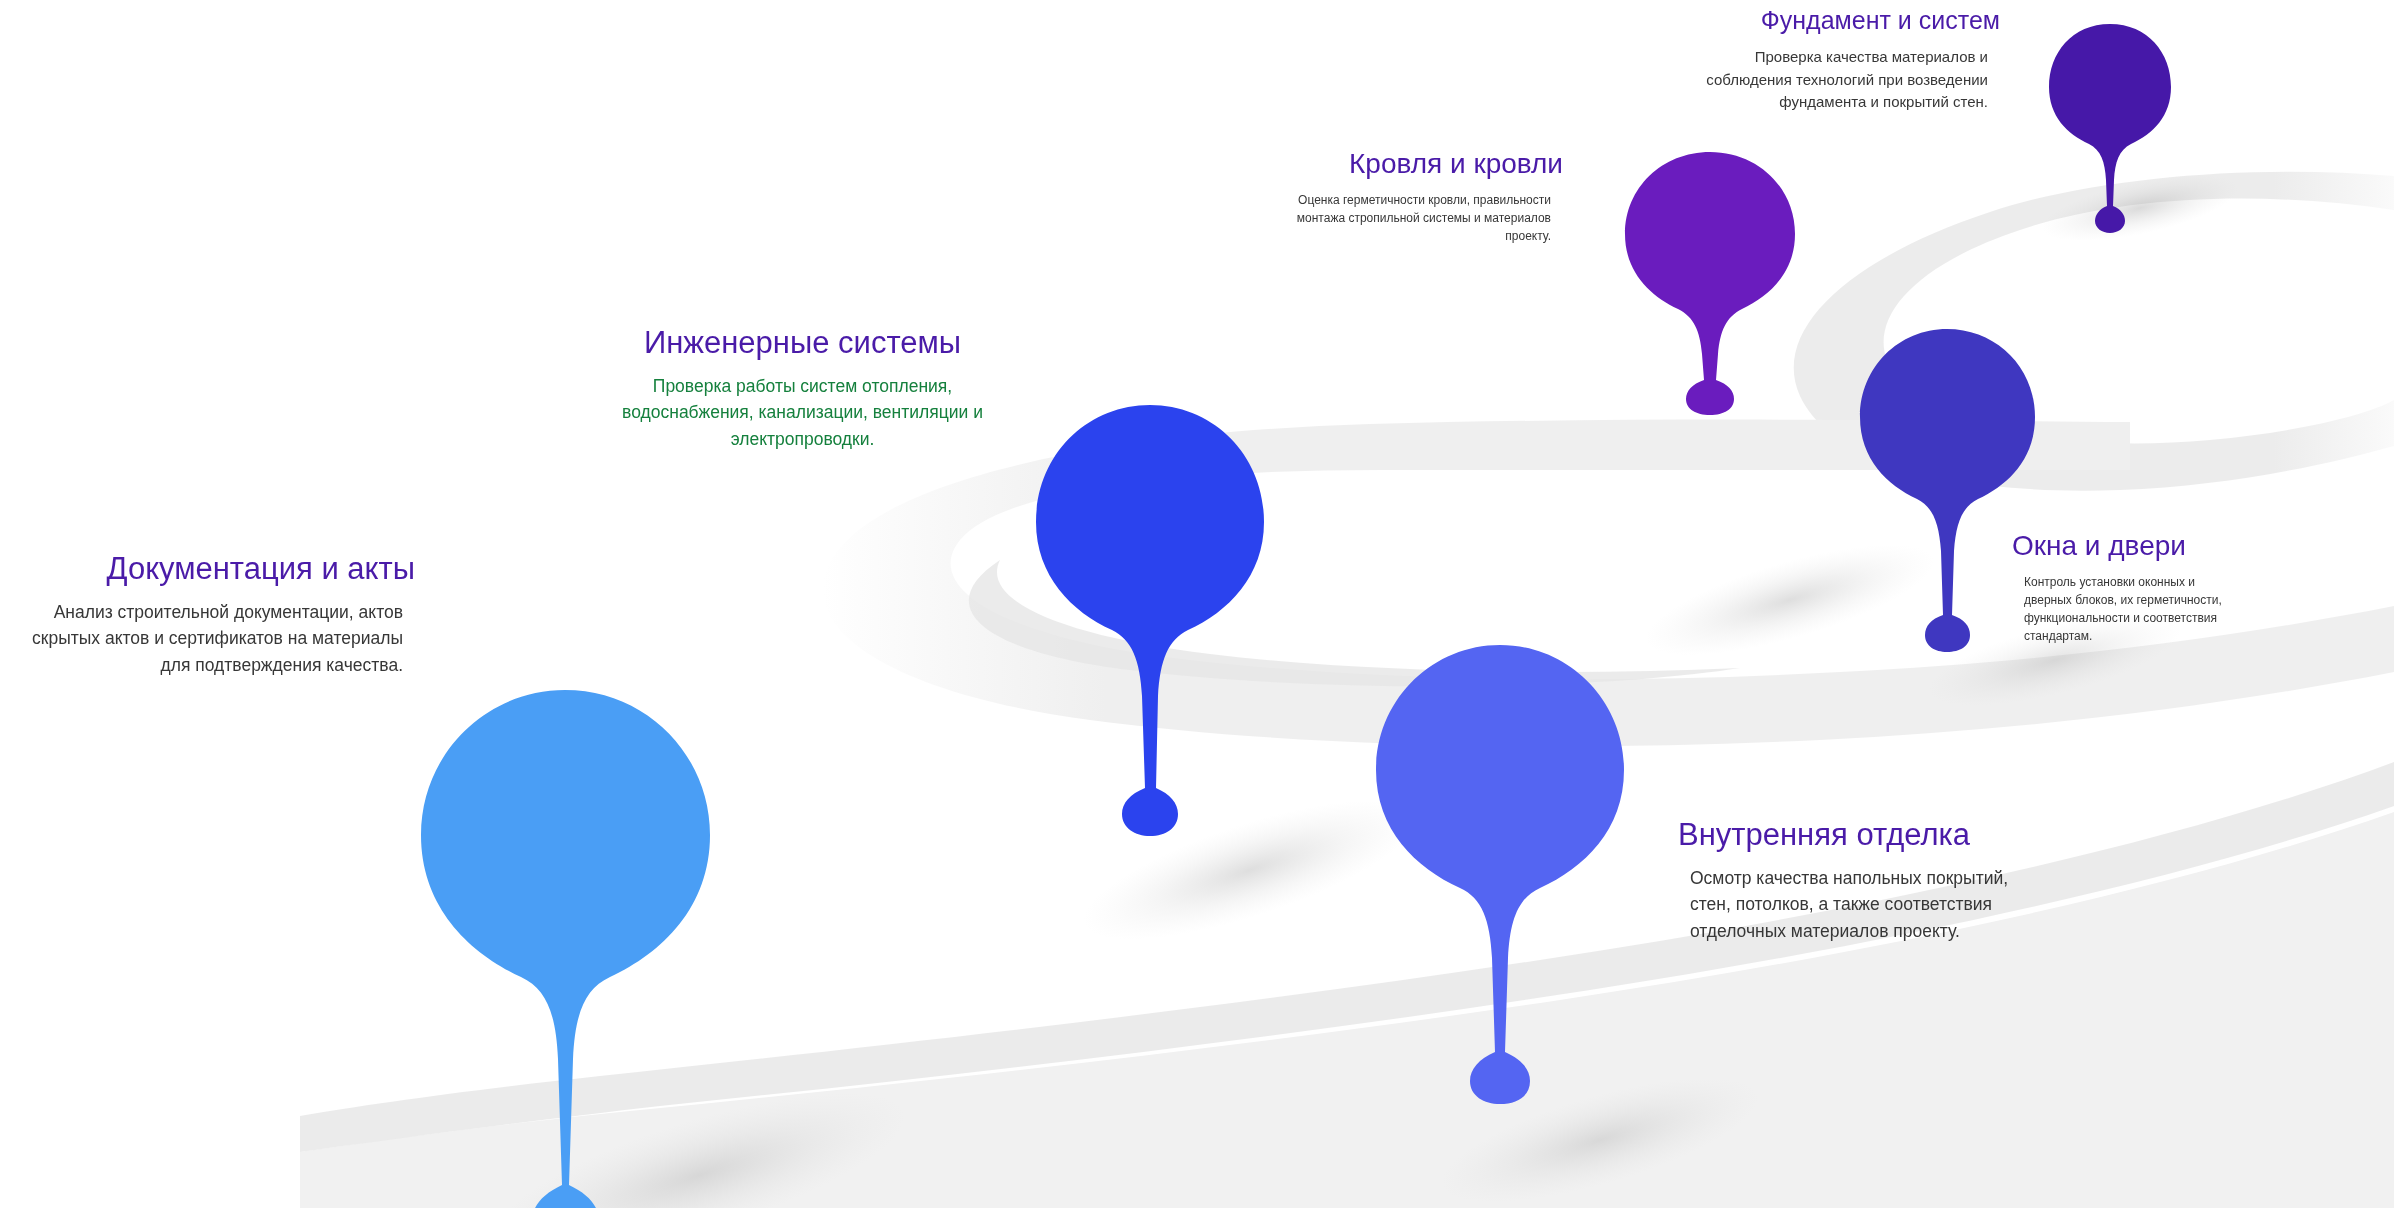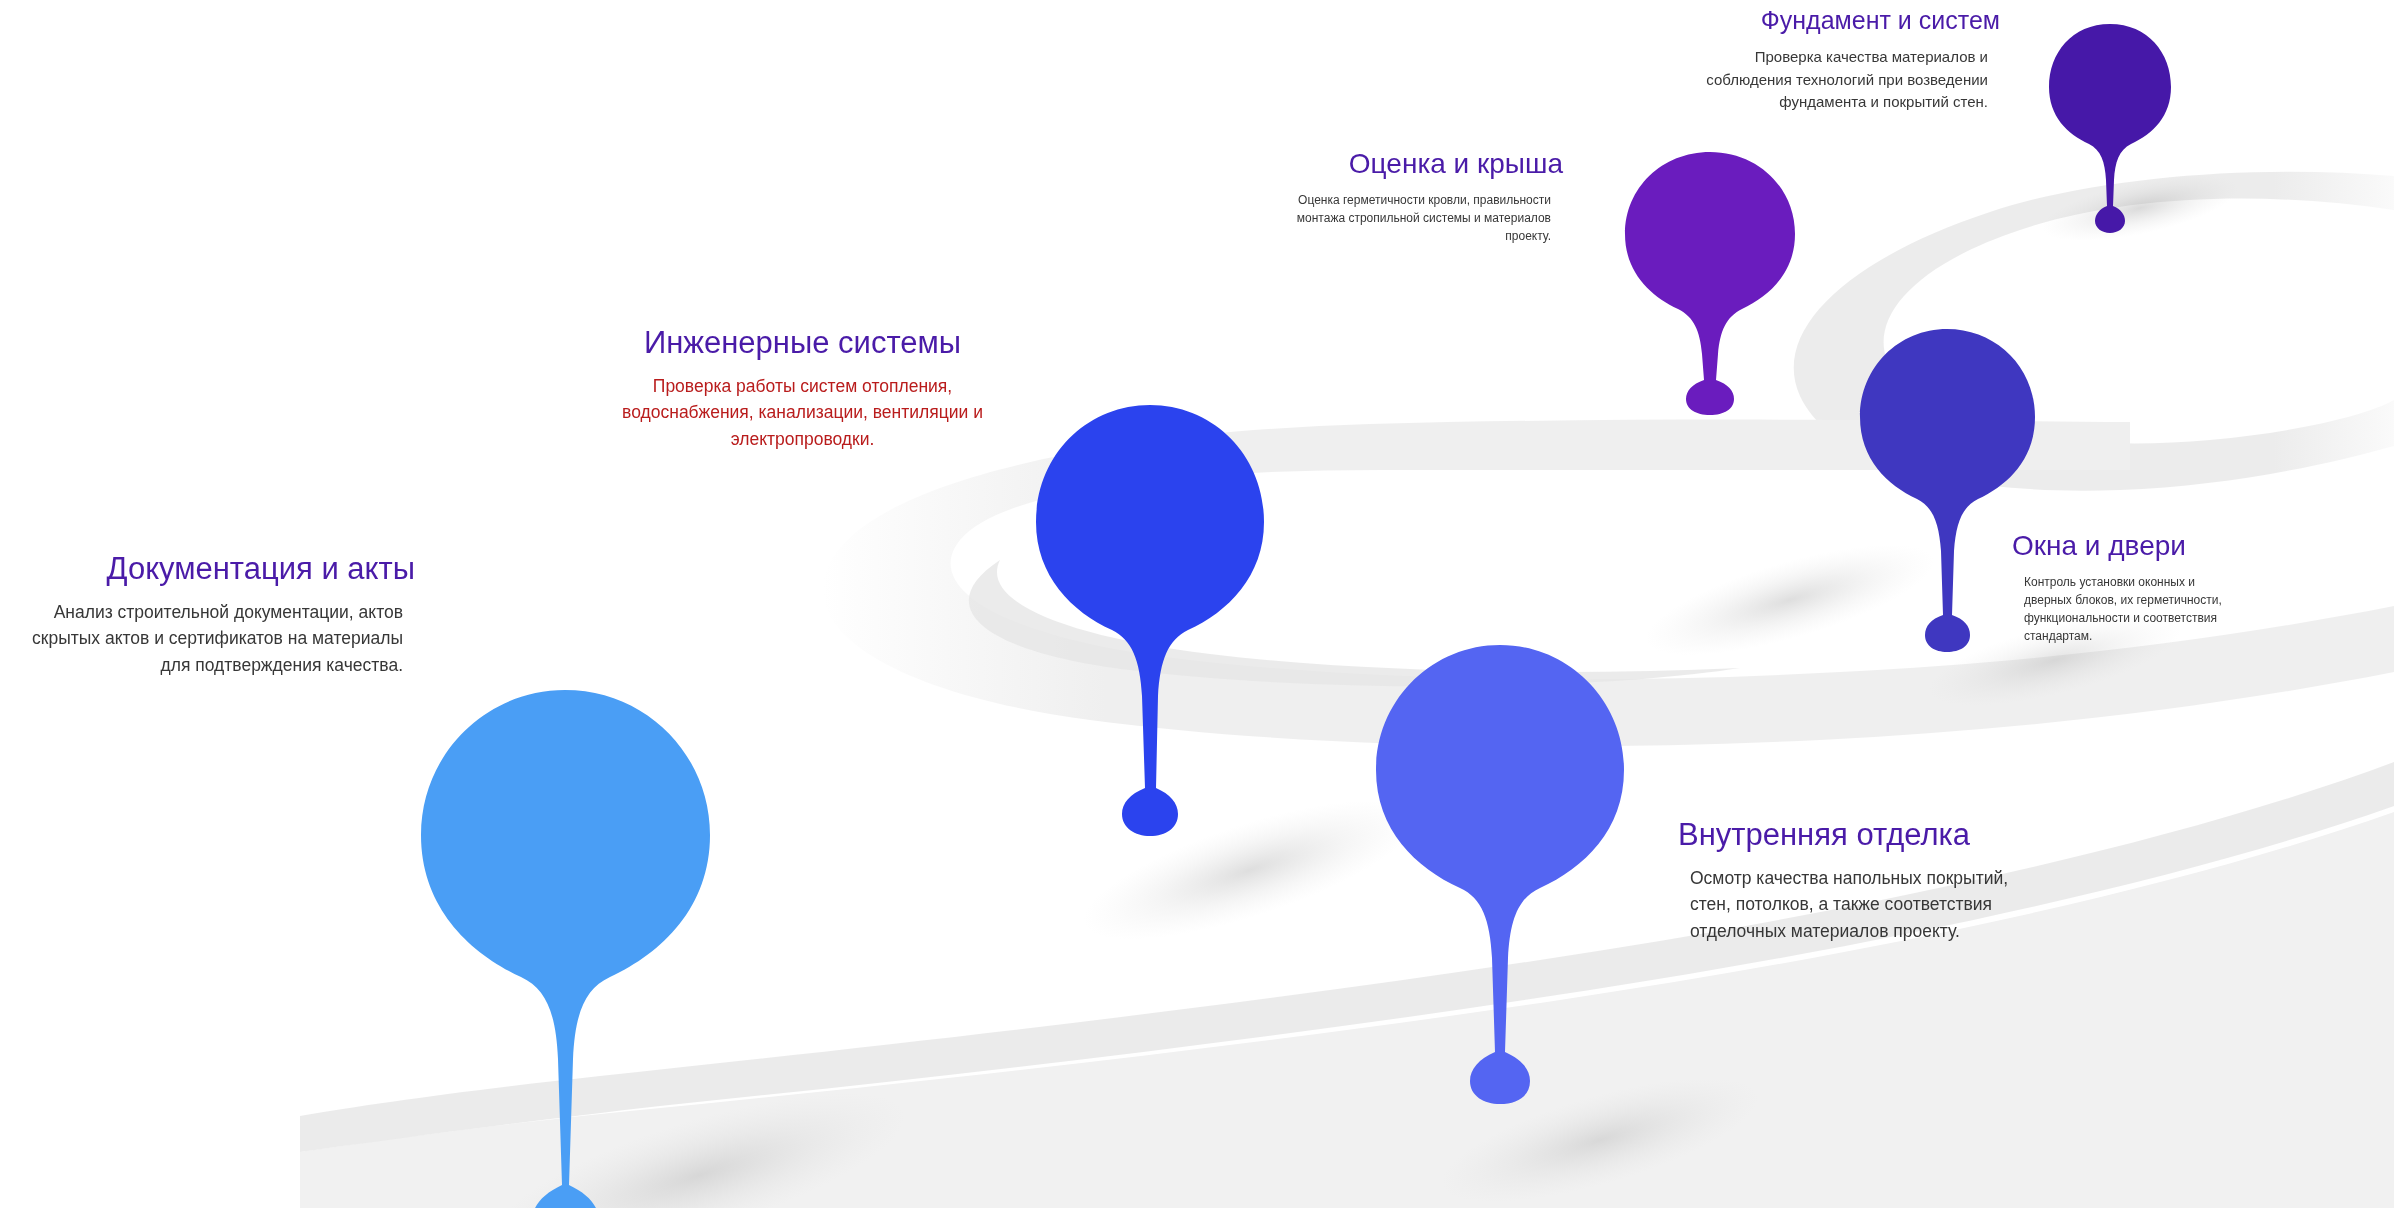--- a/index.html
+++ b/index.html
@@ -258,31 +258,31 @@
   <div class="label align-right small" style="left:1600px; top:6px; width:400px;">
     <p class="title" style="color: rgb(74, 27, 168);">Фундамент и систем</p>
     <p class="desc" style="color: rgb(55, 55, 55);">
       <span>Проверка качества материалов и</span><br>
       <span>соблюдения технологий при возведении</span><br>
       <span>фундамента и покрытий стен.</span>
     </p>
   </div>
 
   <div class="label align-right mid" style="left:1145px; top:148px; width:418px;">
-    <p class="title" style="color: rgb(74, 27, 168);">Оценка и крыша</p>
+    <p class="title" style="color: rgb(74, 27, 168);">Кровля и кровли</p>
     <p class="desc" style="color: rgb(55, 55, 55);">
       <span>Оценка герметичности кровли, правильности</span><br>
       <span>монтажа стропильной системы и материалов</span><br>
       <span>проекту.</span>
     </p>
   </div>
 
   <div class="label align-right" style="left:595px; top:326px; width:415px;text-align:center;">
     <p class="title" style="color: rgb(74, 27, 168);">Инженерные системы</p>
-    <p class="desc" style="color: #b91c1c;">
+    <p class="desc" style="color: #15803d;">
       <span>Проверка работы систем отопления,</span><br>
       <span>водоснабжения, канализации, вентиляции и</span><br>
       <span>электропроводки.</span>
     </p>
   </div>
 
   <div class="label align-right" style="left:-5px; top:552px; width:420px;">
     <p class="title" style="color: rgb(74, 27, 168);">Документация и акты</p>
     <p class="desc" style="color: rgb(55, 55, 55);">
       <span>Анализ строительной документации, актов</span><br>

